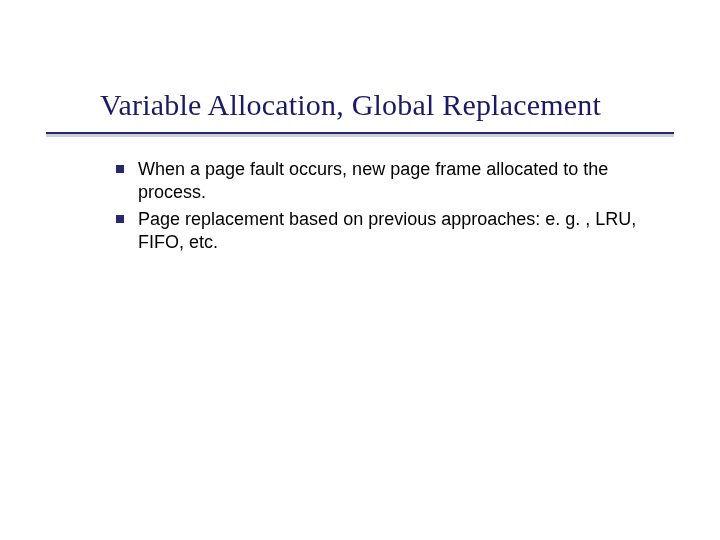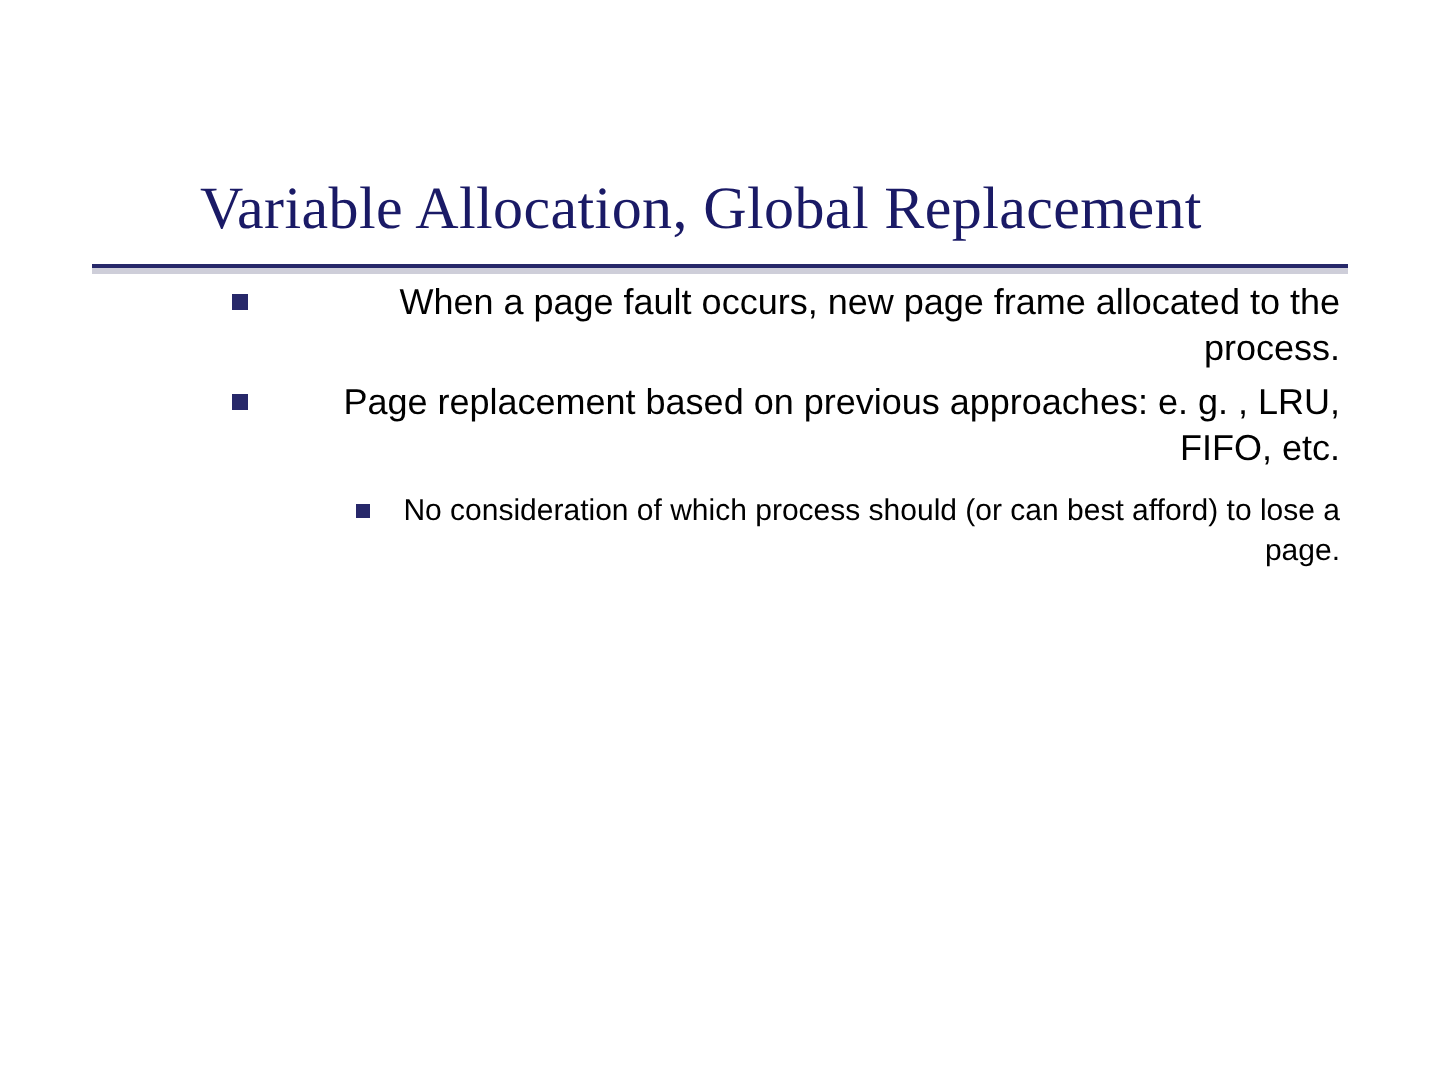--- a/index.html
+++ b/index.html
@@ -43,23 +43,22 @@
     left: 46px;
     top: 134px;
     width: 628px;
     height: 3px;
     background: #b9b9c9;
     opacity: 0.7;
   }
   .body {
     position: absolute;
     left: 110px;
-    top: 140px;
+    top: 158px;
     width: 560px;
-    text-align: right;
   }
   ul.level1 {
     list-style: none;
     margin: 0;
     padding: 0;
   }
   ul.level1 > li {
     position: relative;
     padding-left: 28px;
     font-size: 18px;
@@ -111,21 +110,18 @@
   <div class="title-underline-shadow"></div>
 
   <div class="body">
     <ul class="level1">
       <li>
         <span>When a page fault occurs, new page frame allocated to the process.</span>
       </li>
       <li>
         <span>Page replacement based on previous approaches: e. g. , LRU, FIFO, etc.</span>
         <ul class="level2">
-          <li>
-            <span>No consideration of which process should (or can best afford) to lose a page.</span>
-          </li>
         </ul>
       </li>
     </ul>
   </div>
 
 </div>
 
 </body></html>

